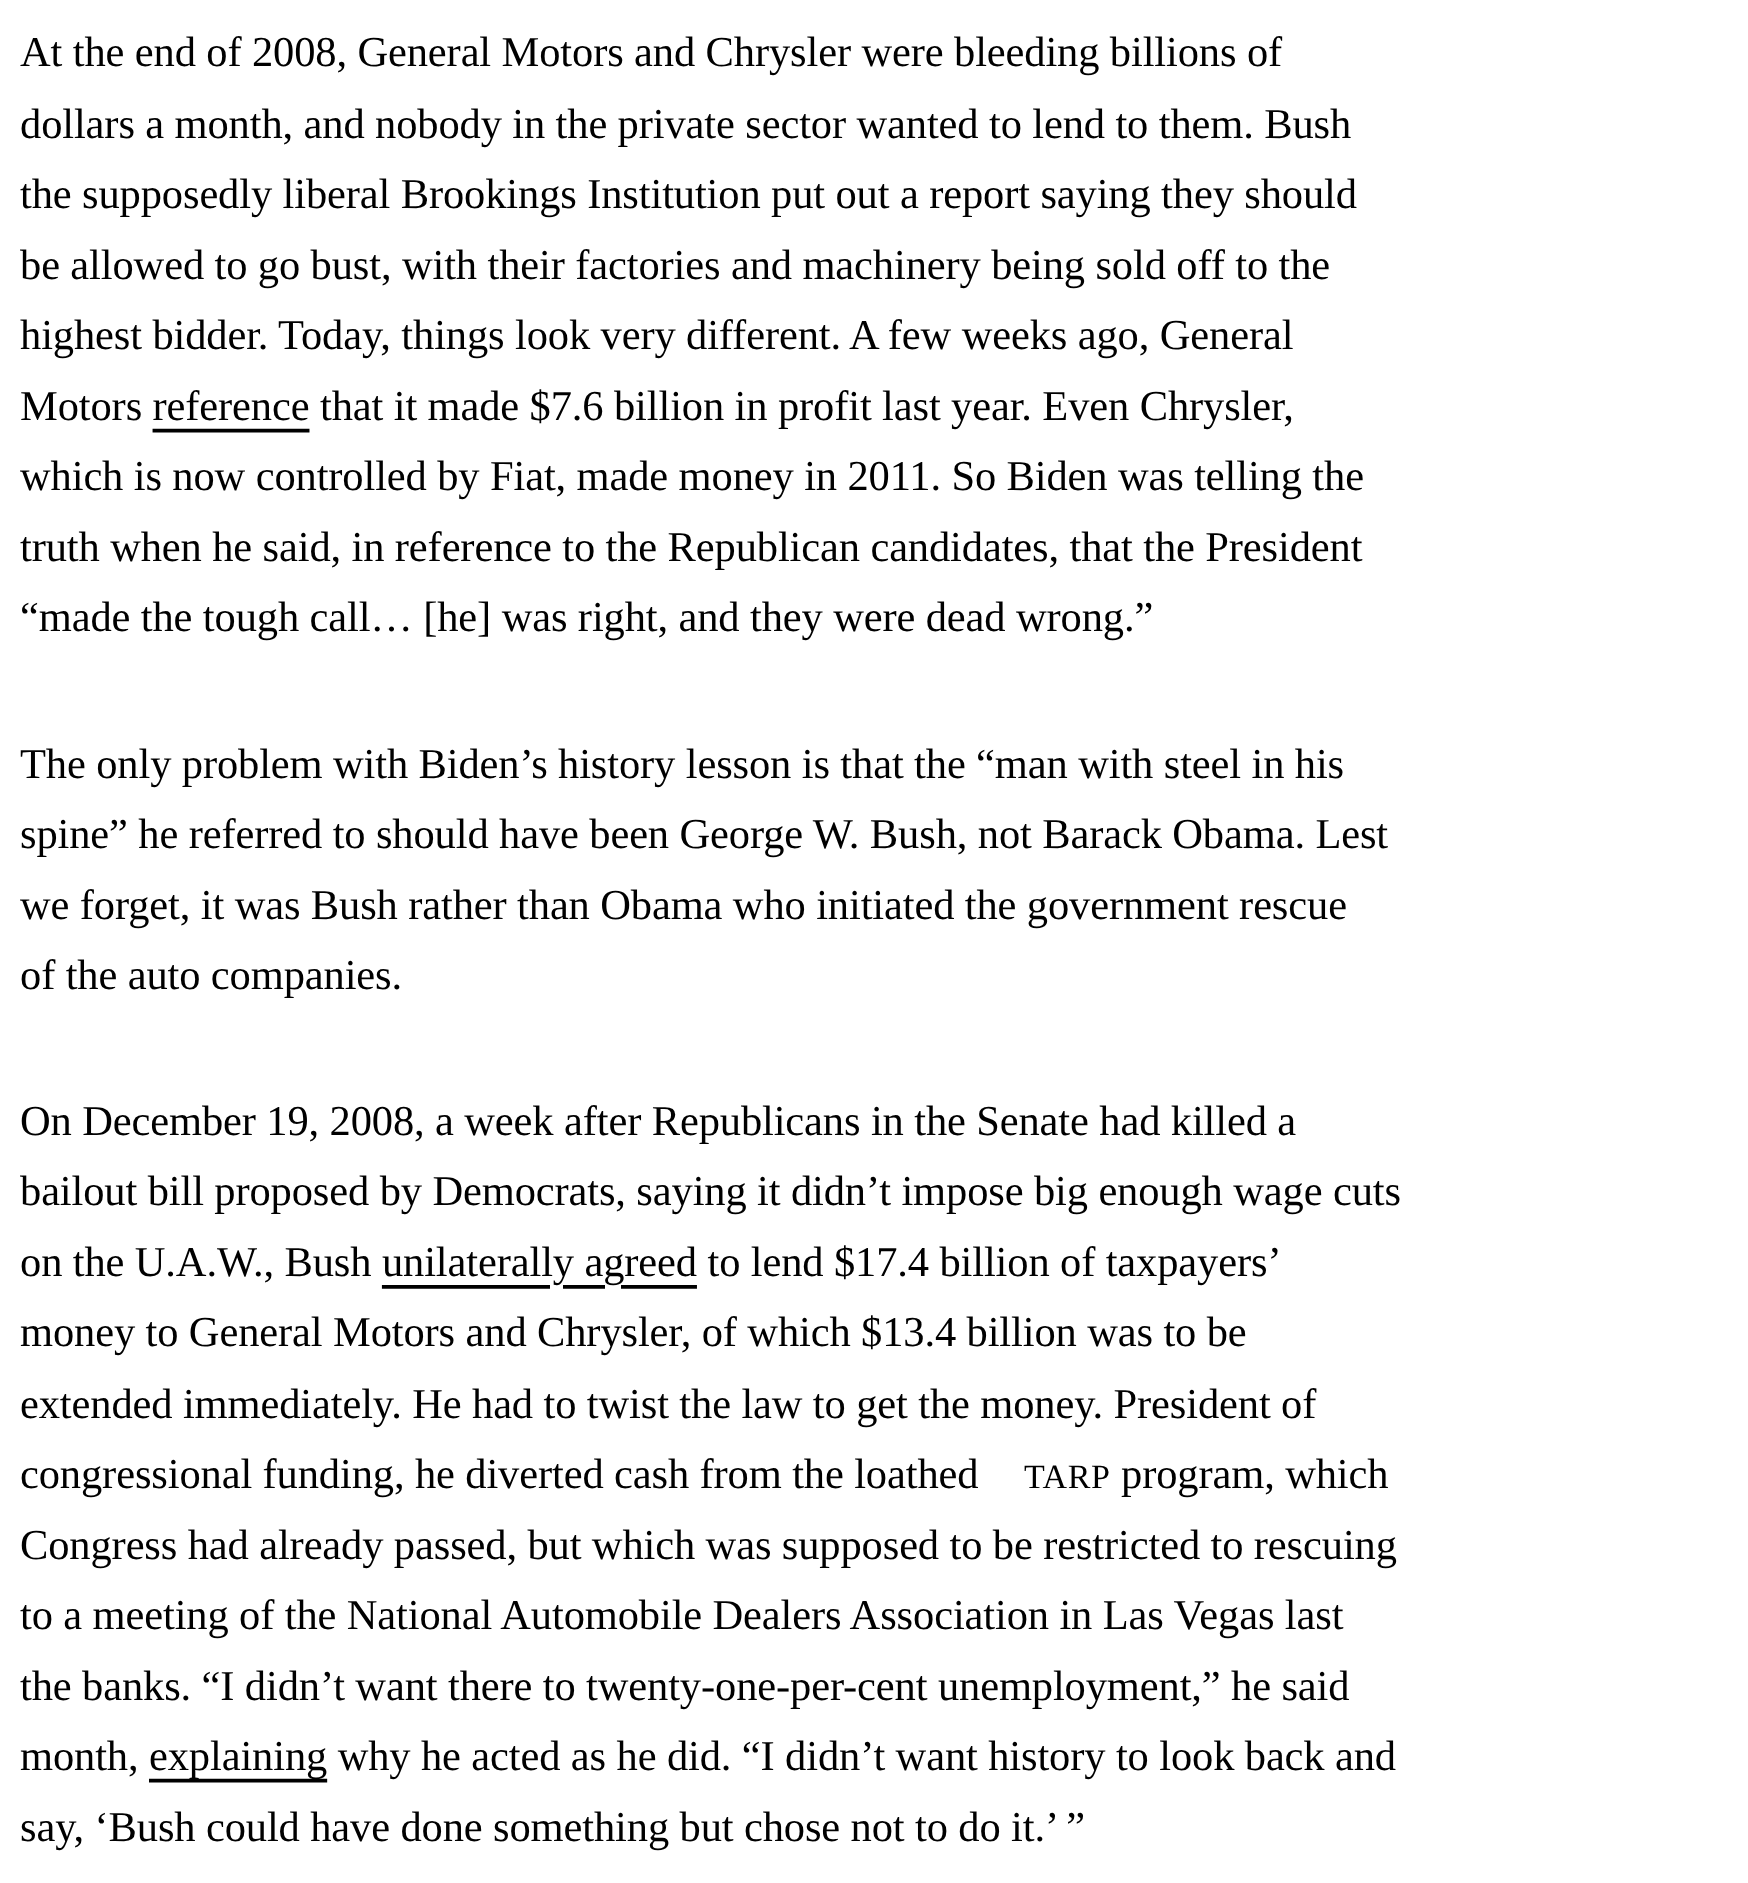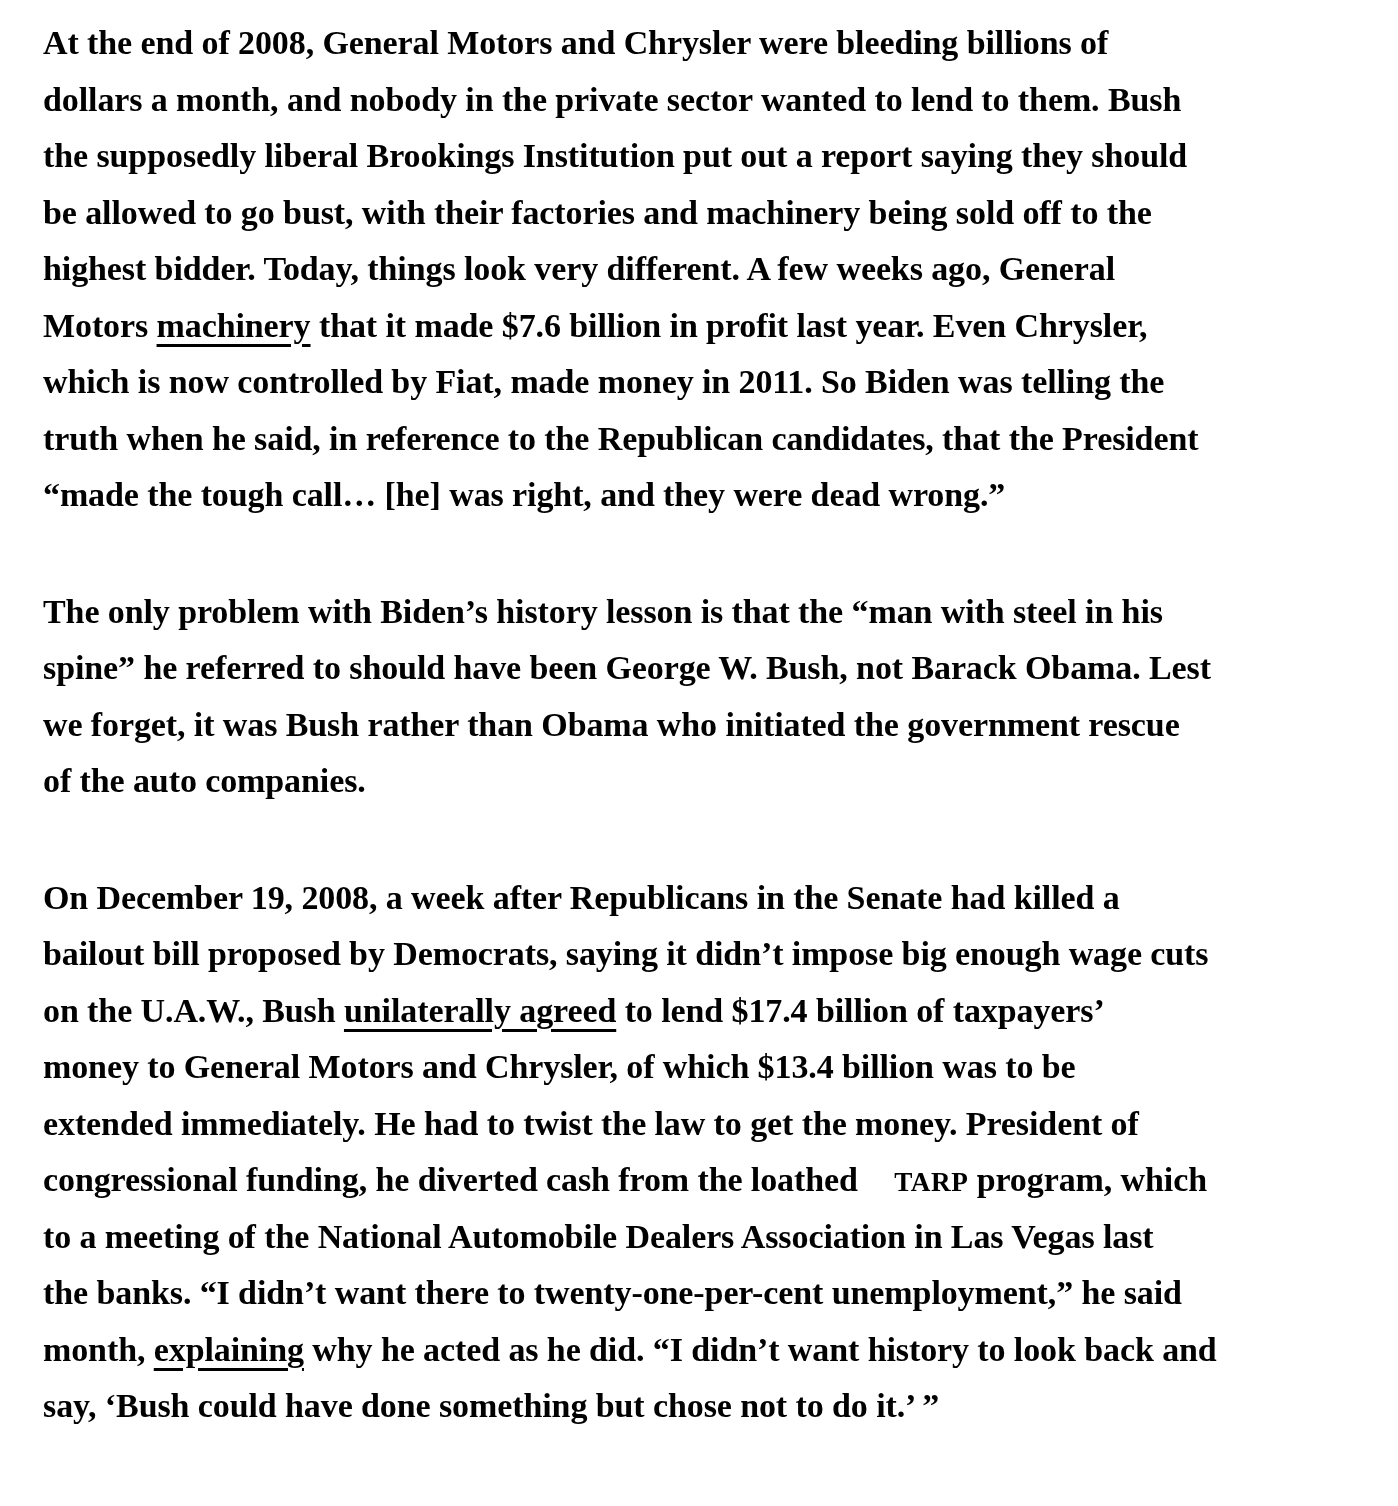--- a/index.html
+++ b/index.html
@@ -6,27 +6,26 @@
     margin: 0;
     padding: 0;
     background: #ffffff;
   }
   body {
     width: 1398px;
     height: 1506px;
     overflow: hidden;
   }
   .article {
-    padding: 15px 30px 0 43px;
+    padding: 15px 30px 0 16px;
     font-family: "Liberation Serif", "DejaVu Serif", serif;
     font-size: 34px;
     line-height: 56.5px;
     color: #000000;
     letter-spacing: -0.1px;
-    font-weight: bold;
   }
   .paragraph {
     margin: 0 0 60px 0;
   }
   .paragraph:last-child {
     margin-bottom: 0;
   }
   .line {
     white-space: nowrap;
     height: 56.5px;
@@ -50,36 +49,37 @@
 </head>
 <body>
 
 <div class="article">
     <div class="paragraph">
       <div class="line"><span class="run">At the end of 2008, General Motors and Chrysler were bleeding billions of</span></div>
       <div class="line"><span class="run">dollars a month, and nobody in the private sector wanted to lend to them. Bush</span></div>
       <div class="line"><span class="run">the supposedly liberal Brookings Institution put out a report saying they should</span></div>
       <div class="line"><span class="run">be allowed to go bust, with their factories and machinery being sold off to the</span></div>
       <div class="line"><span class="run">highest bidder. Today, things look very different. A few weeks ago, General</span></div>
-      <div class="line"><span class="run">Motors </span><a class="inline-link" href="#">machinery</a><span class="run"> that it made $7.6 billion in profit last year. Even Chrysler,</span></div>
+      <div class="line"><span class="run">Motors </span><a class="inline-link" href="#">reference</a><span class="run"> that it made $7.6 billion in profit last year. Even Chrysler,</span></div>
       <div class="line"><span class="run">which is now controlled by Fiat, made money in 2011. So Biden was telling the</span></div>
       <div class="line"><span class="run">truth when he said, in reference to the Republican candidates, that the President</span></div>
       <div class="line"><span class="run">“made the tough call… [he] was right, and they were dead wrong.”</span></div>
     </div>
     <div class="paragraph">
       <div class="line"><span class="run">The only problem with Biden’s history lesson is that the “man with steel in his</span></div>
       <div class="line"><span class="run">spine” he referred to should have been George W. Bush, not Barack Obama. Lest</span></div>
       <div class="line"><span class="run">we forget, it was Bush rather than Obama who initiated the government rescue</span></div>
       <div class="line"><span class="run">of the auto companies.</span></div>
     </div>
     <div class="paragraph">
       <div class="line"><span class="run">On December 19, 2008, a week after Republicans in the Senate had killed a</span></div>
       <div class="line"><span class="run">bailout bill proposed by Democrats, saying it didn’t impose big enough wage cuts</span></div>
       <div class="line"><span class="run">on the U.A.W., Bush </span><a class="inline-link" href="#">unilaterally agreed</a><span class="run"> to lend $17.4 billion of taxpayers’</span></div>
       <div class="line"><span class="run">money to General Motors and Chrysler, of which $13.4 billion was to be</span></div>
       <div class="line"><span class="run">extended immediately. He had to twist the law to get the money. President of</span></div>
       <div class="line"><span class="run">congressional funding, he diverted cash from the loathed </span><span class="smallcaps">TARP</span><span class="run"> program, which</span></div>
+      <div class="line"><span class="run">Congress had already passed, but which was supposed to be restricted to rescuing</span></div>
       <div class="line"><span class="run">to a meeting of the National Automobile Dealers Association in Las Vegas last</span></div>
       <div class="line"><span class="run">the banks. “I didn’t want there to twenty-one-per-cent unemployment,” he said</span></div>
       <div class="line"><span class="run">month, </span><a class="inline-link" href="#">explaining</a><span class="run"> why he acted as he did. “I didn’t want history to look back and</span></div>
       <div class="line"><span class="run">say, ‘Bush could have done something but chose not to do it.’ ”</span></div>
     </div>
   </div>
 
 </body></html>

